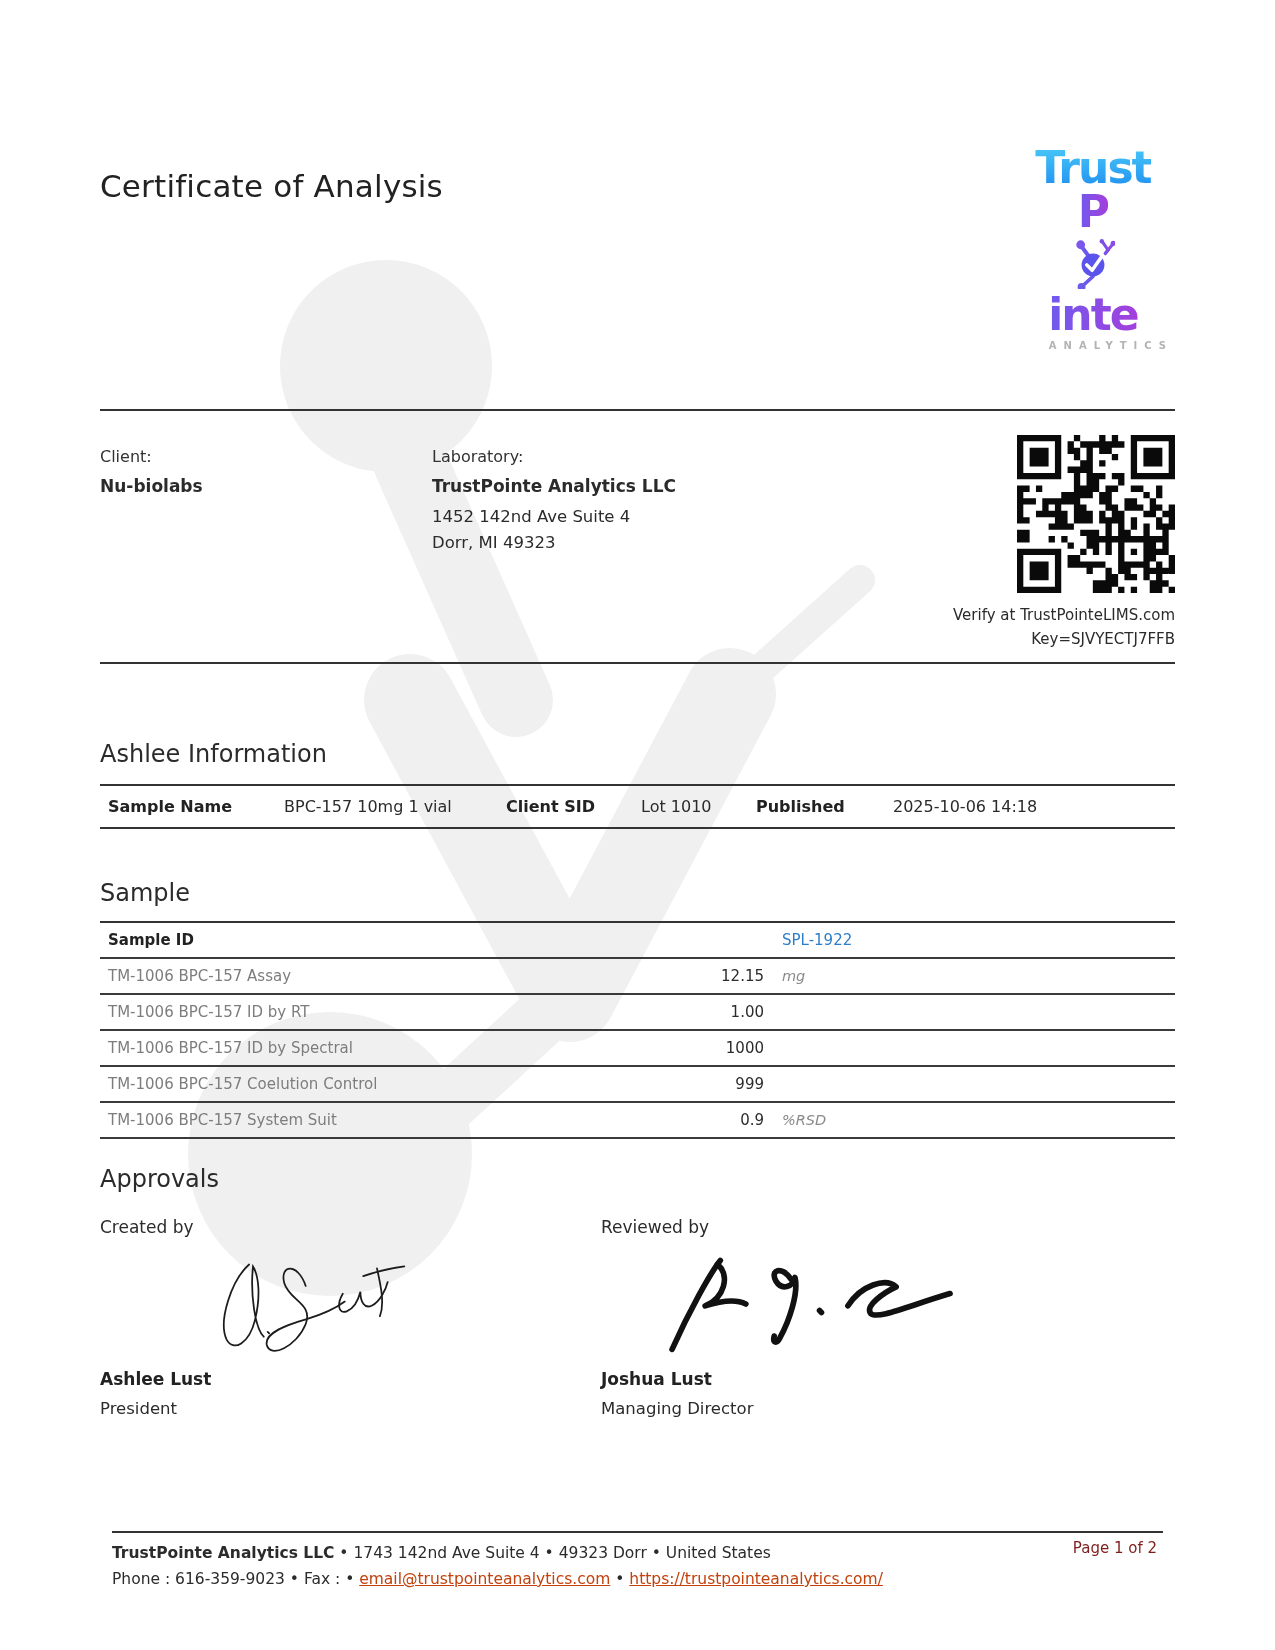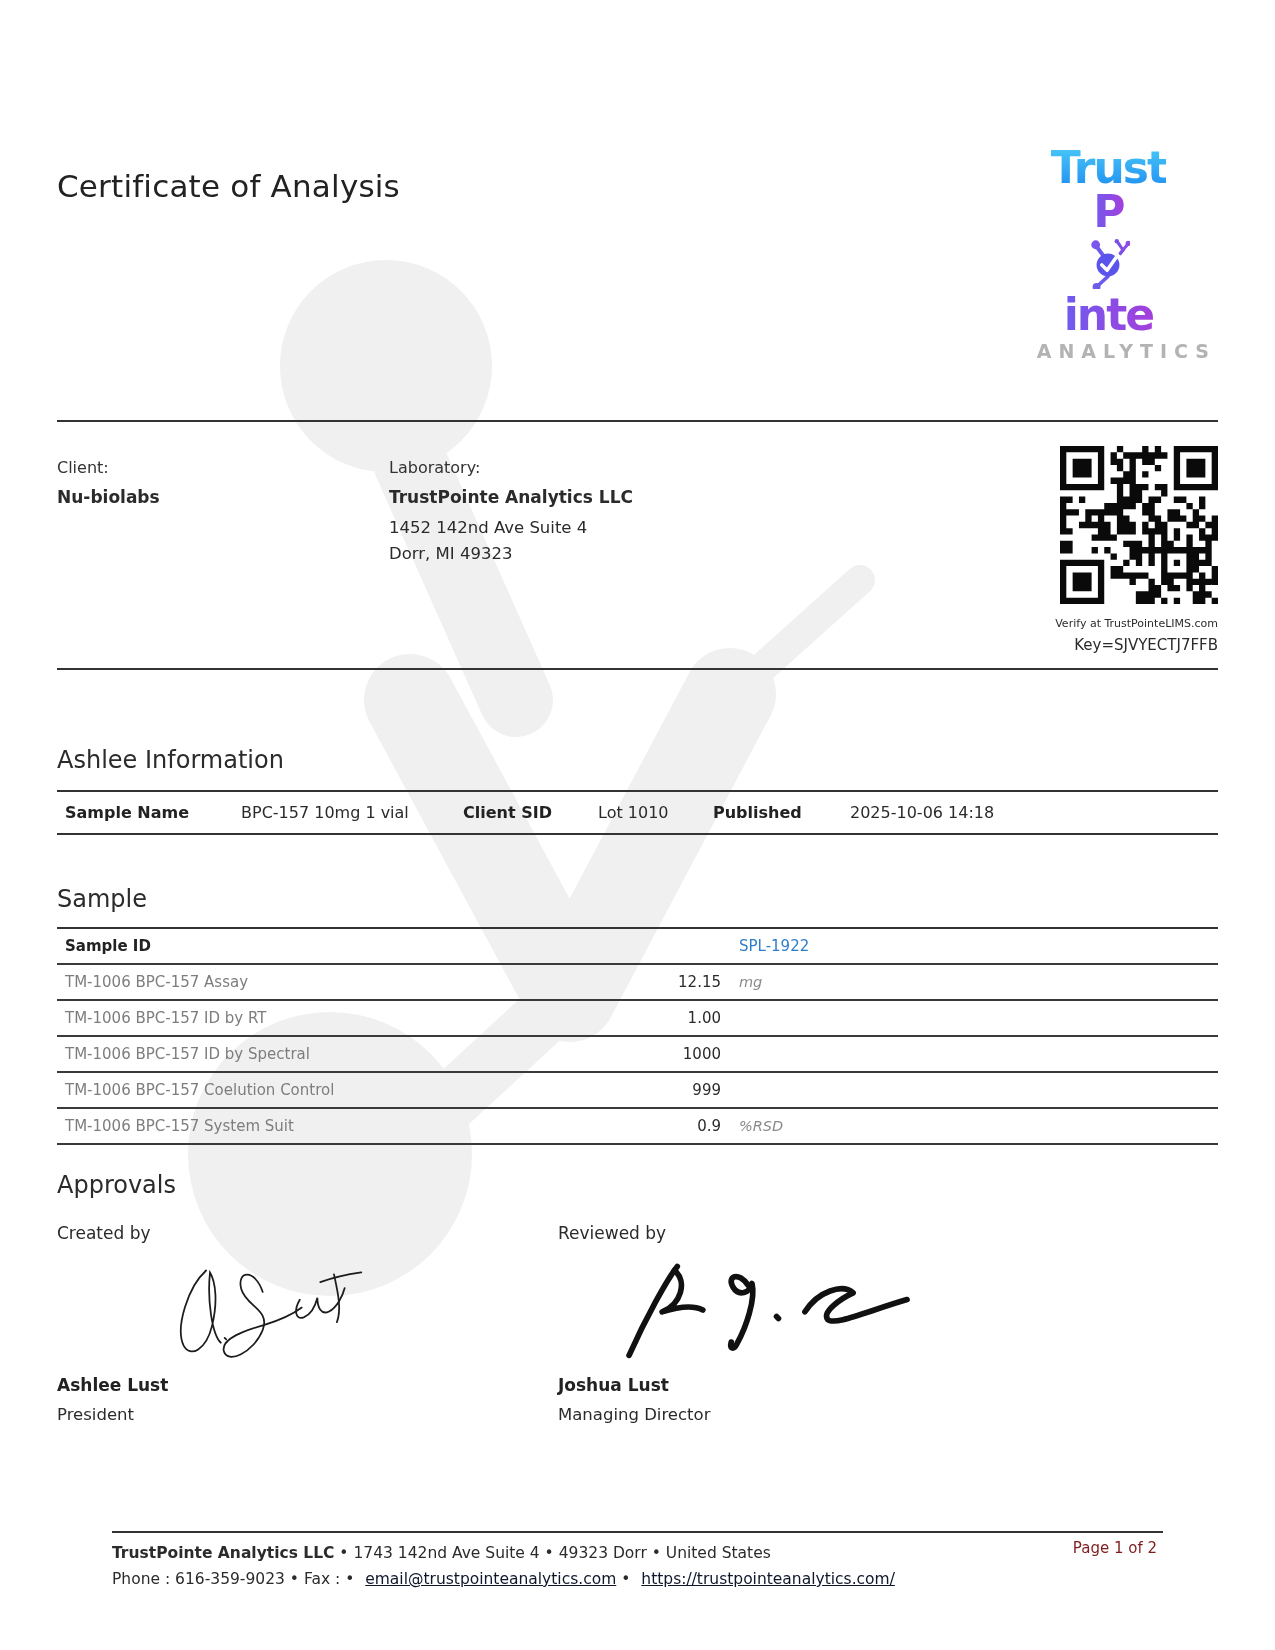--- a/index.html
+++ b/index.html
@@ -2,46 +2,46 @@
 <html><head>
 <meta charset="utf-8">
 <style>
   * { margin:0; padding:0; box-sizing:border-box; }
   html,body { background:#ffffff; }
   body {
     width:1275px; height:1650px; position:relative; overflow:hidden;
     font-family:"DejaVu Sans","Liberation Sans",sans-serif; color:#2b2b2b;
   }
   .watermark { position:absolute; left:118px; top:248px; z-index:0; }
-  .content { position:relative; z-index:1; padding:0 57px; }
+  .content { position:relative; z-index:1; padding:0 100px; }
 
   
   .header { display:flex; justify-content:space-between; align-items:flex-start; padding-top:168px; }
   .page-title { font-size:31px; color:#222; letter-spacing:0.2px; font-weight:400; }
   .logo { margin-top:-22px; margin-right:2px; }
   .logo-row { font-size:44px; font-weight:bold; letter-spacing:-2px; display:flex; align-items:center; line-height:1;flex-direction:column; }
   .logo-trust { background:linear-gradient(180deg,#49c8f8,#1f8ef0); -webkit-background-clip:text; background-clip:text; color:transparent; }
   .logo-purple { background:linear-gradient(90deg,#6f5bee,#a43fdc); -webkit-background-clip:text; background-clip:text; color:transparent; }
   .logo-icon { margin:0 -3px; position:relative; top:3px; }
-  .logo-sub { font-size:19px; font-weight:bold; color:#b3b3b3; letter-spacing:7px; margin-top:3px; margin-left:36px; }
+  .logo-sub { font-size:10px; font-weight:bold; color:#b3b3b3; letter-spacing:7px; margin-top:3px; margin-left:36px; }
 
   .rule { height:2px; background:#333; }
   .rule-1 { margin-top:58px; }
   .rule-2 { margin-top:14px; }
 
   
   .parties { display:flex; margin-top:36px; }
   .party-client { width:332px; }
   .party-label { font-size:16px; color:#333; }
   .party-name { font-size:17px; font-weight:bold; margin-top:10px; }
   .party-lab { flex:1; }
   .lab-line { font-size:16.5px; margin-top:8px; line-height:1.6; }
   .verify-block { width:320px; text-align:right; margin-top:-12px; }
   .qr-wrap { display:inline-block; line-height:0; }
-  .verify-line { font-size:11px; margin-top:9px; color:#2b2b2b; }
+  .verify-line { font-size:15px; margin-top:9px; color:#2b2b2b; }
   .key-line { font-size:15px; margin-top:6px; color:#2b2b2b; }
 
   
   .section-heading { font-size:24px; font-weight:400; color:#2b2b2b; }
   .sample-heading { margin-top:76px; }
   .results-heading { margin-top:50px; }
   .approvals-heading { margin-top:26px; }
 
   
   .sample-table {
@@ -73,21 +73,21 @@
   .sig-a { margin:6px 0 0 112px; }
   .sig-j { margin:14px 0 0 56px; }
   .approval-name { font-size:17px; font-weight:bold; color:#222; }
   .approval-title { font-size:16.5px; margin-top:10px; }
 
   
   .footer { position:absolute; left:112px; right:112px; top:1531px; z-index:1; }
   .footer-line1 { margin-top:11px; font-size:15.5px; color:#2b2b2b; }
   .footer-line1 .company { font-weight:bold; }
   .footer-line2 { margin-top:8px; font-size:15.5px; }
-  .footer a { color:#0f172a; text-decoration:underline;margin-left:6px; }
+  .footer a { color:#c2410c; text-decoration:underline; }
   .page-indicator { position:absolute; right:6px; top:8px; font-size:15px; color:#7f1d1d; }
 </style>
 </head>
 <body>
 
 <svg class="watermark" width="760" height="1070" viewBox="0 0 760 1070">
   <g fill="none" stroke="#f0f0f0">
     <path d="M292,214 L398,452" stroke-width="74" stroke-linecap="round"></path>
     <path d="M292,452 L452,748 L612,446" stroke-width="92" stroke-linecap="round" stroke-linejoin="round"></path>
     <path d="M588,470 L742,332" stroke-width="30" stroke-linecap="round"></path>

